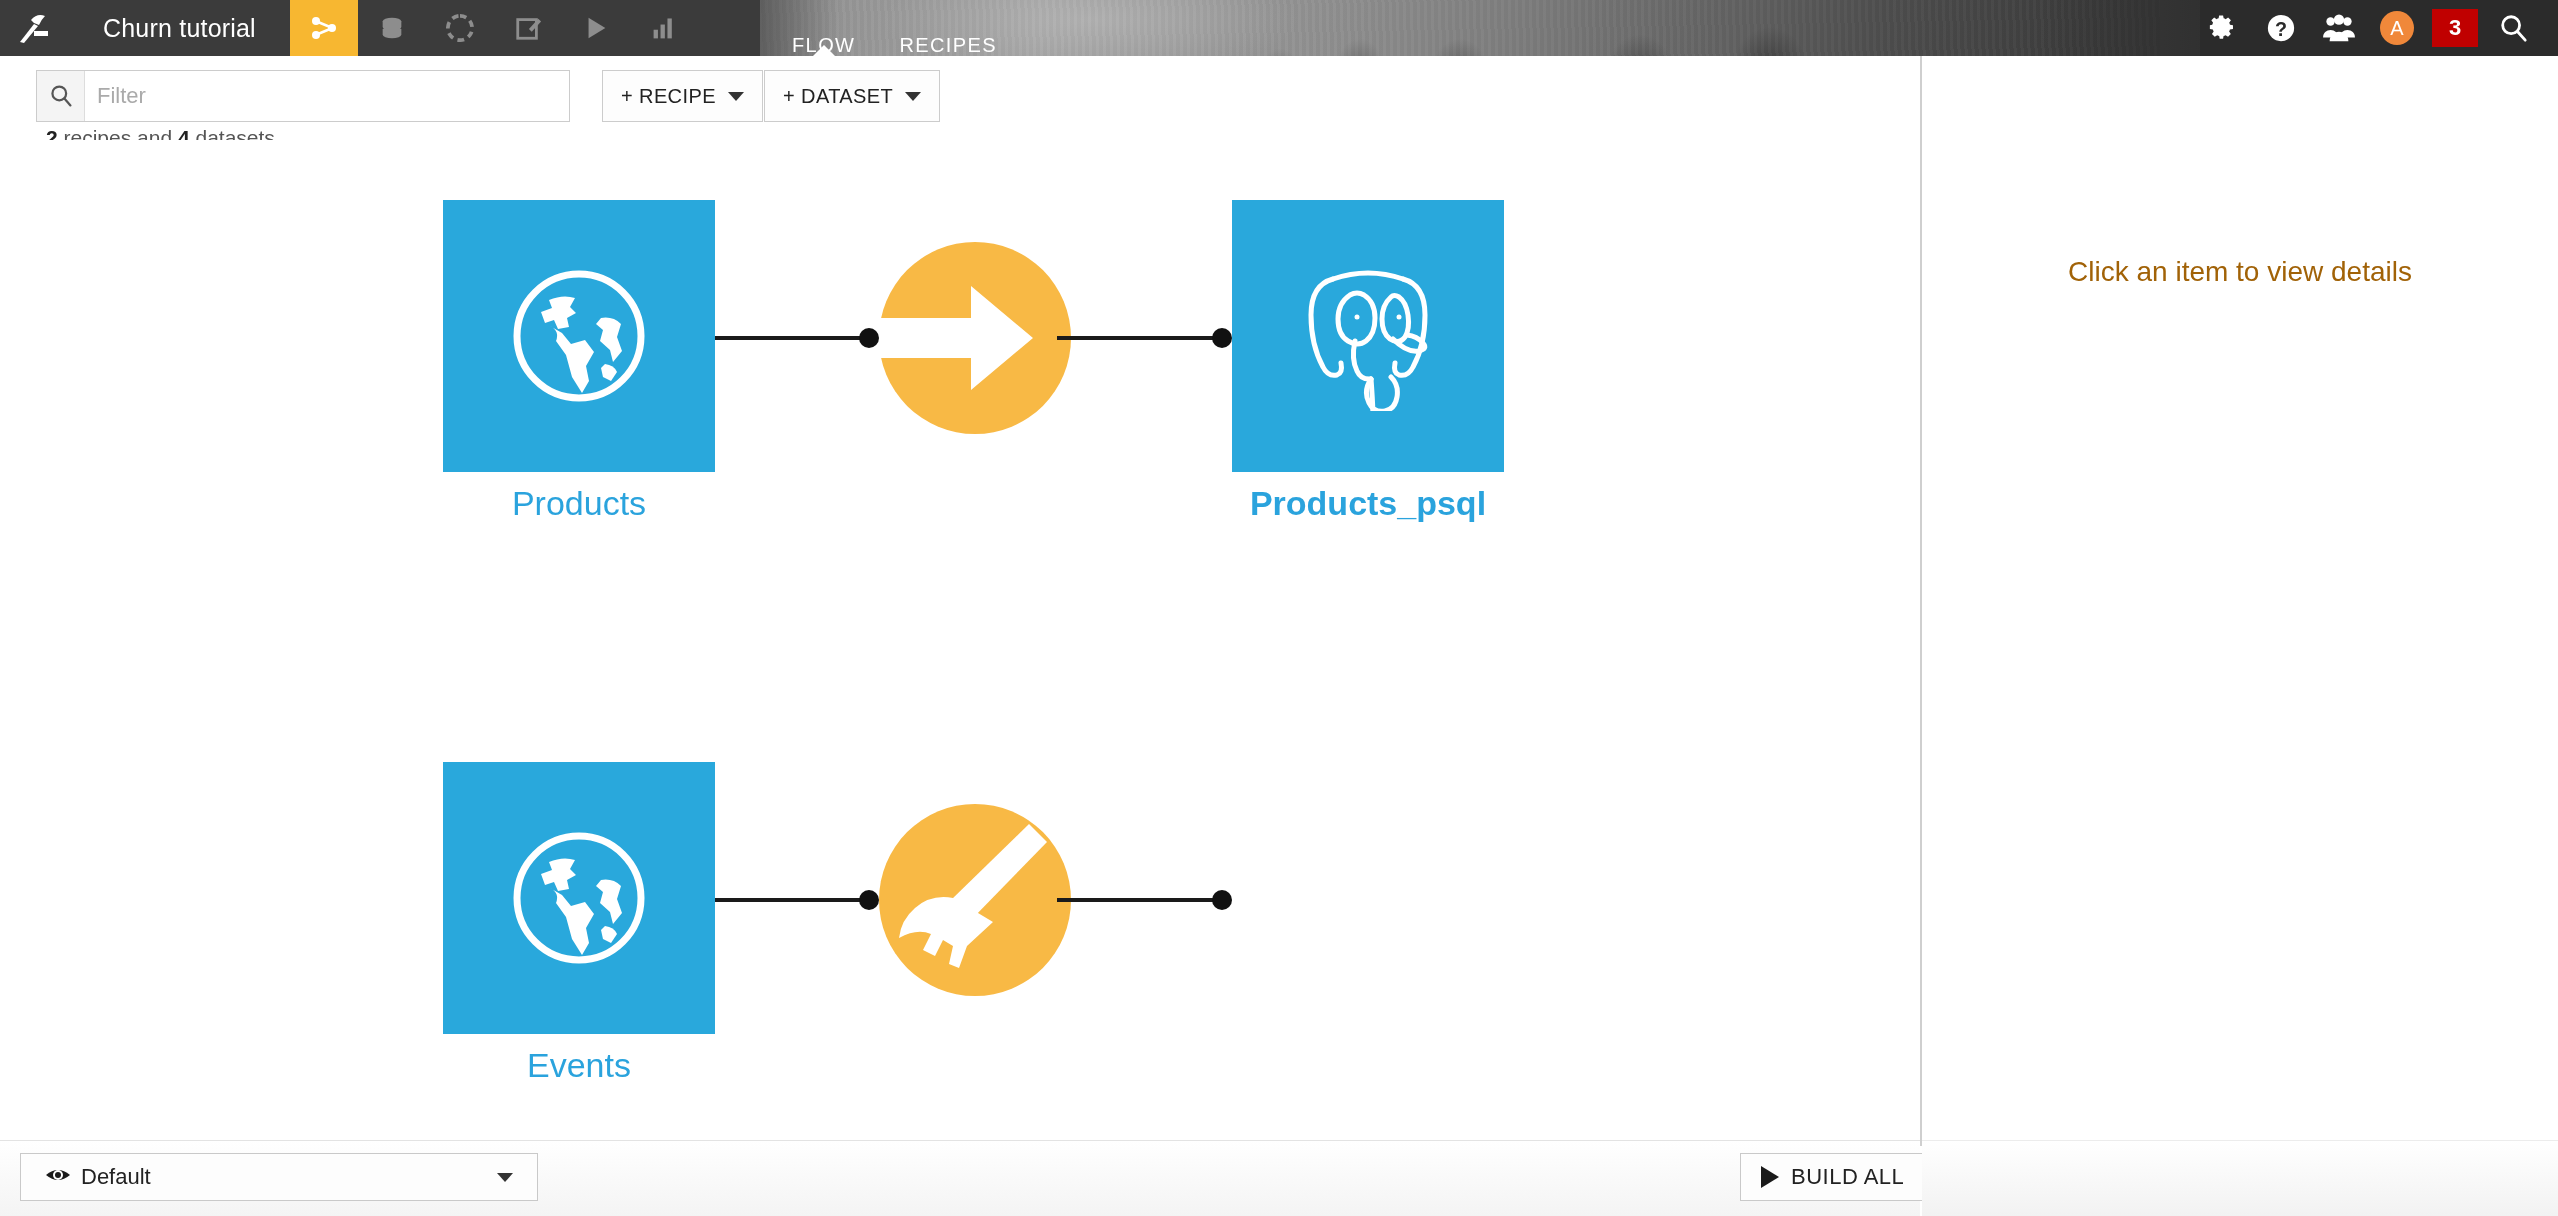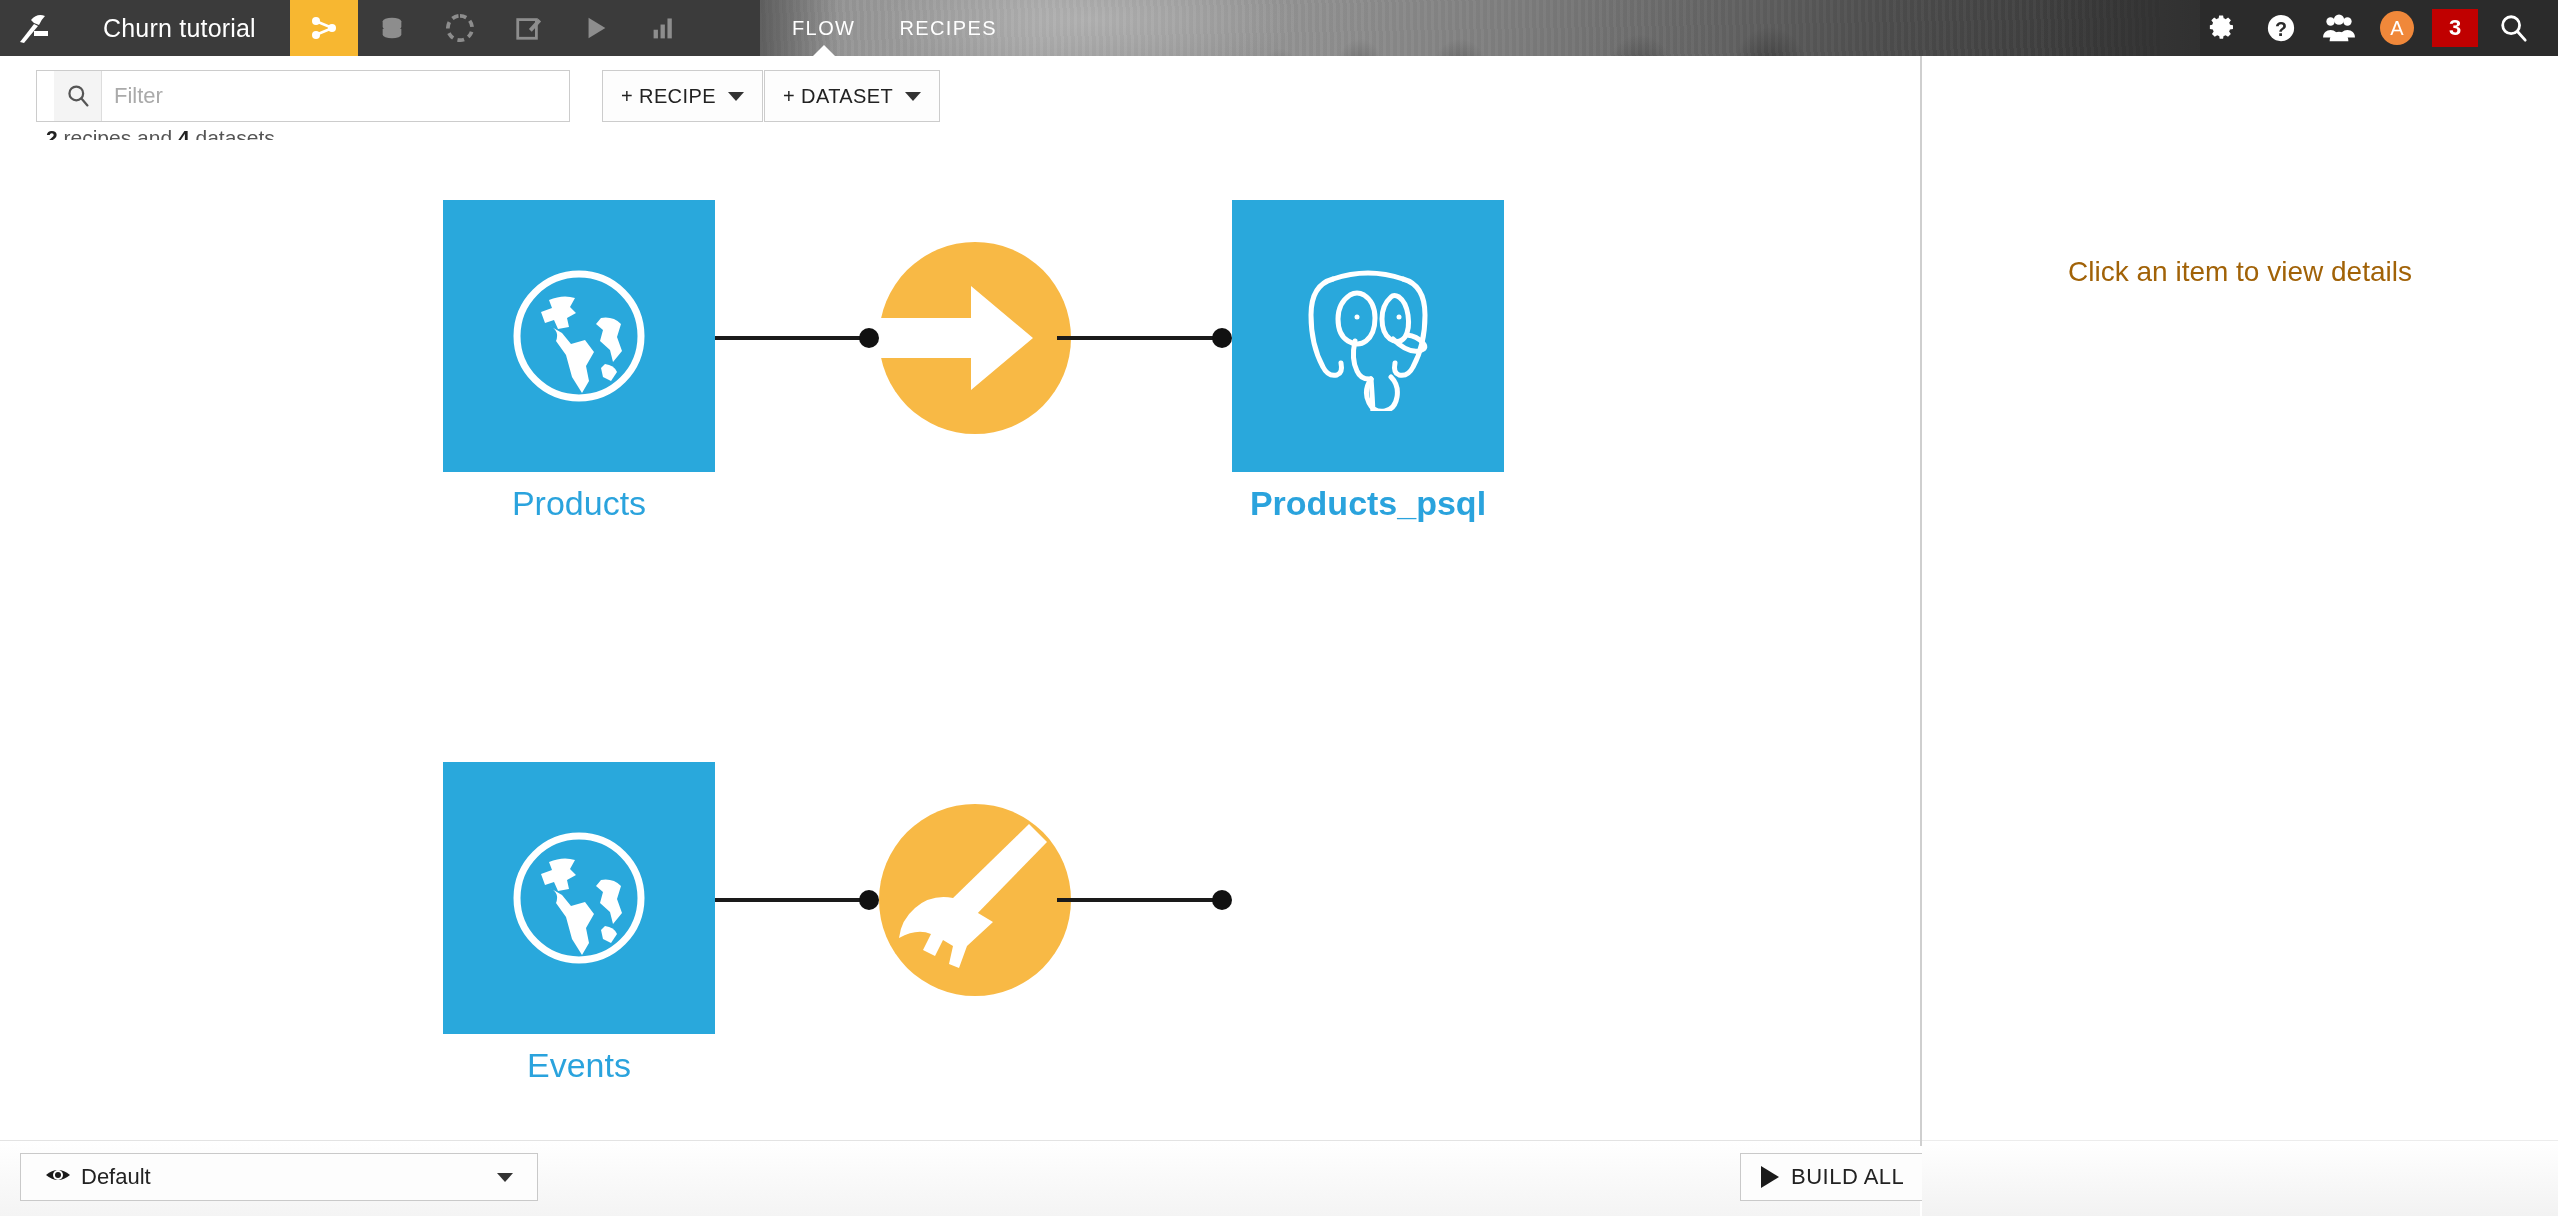--- a/index.html
+++ b/index.html
@@ -62,21 +62,21 @@
   }
   .tb-navicons { position: absolute; left: 290px; top: 0; height: 56px; display: flex; z-index: 3; }
   .tb-navicon {
     width: 68px; height: 56px; display: flex; align-items: center; justify-content: center;
   }
   .tb-navicon.active { background: #f7b731; }
   .tb-navicon svg { display: block; }
 
   .tb-tabs { position: absolute; left: 770px; top: 0; height: 56px; display: flex; z-index: 3; }
   .tb-tab {
-    position: relative; height: 56px; line-height: 56px; padding: 0 22px;
+    position: relative; height: 56px; line-height: 56px; padding: 17px 22px;
     color: #ffffff; font-size: 20px; letter-spacing: 1.4px; white-space: nowrap;
   }
   .tb-tab.active::after {
     content: ""; position: absolute; left: 50%; bottom: 0; transform: translateX(-50%);
     width: 0; height: 0; border-left: 11px solid transparent; border-right: 11px solid transparent;
     border-bottom: 11px solid #ffffff;
   }
 
   .tb-right { position: absolute; right: 16px; top: 0; height: 56px; display: flex; align-items: center; gap: 0; z-index: 4; }
   .tb-ritem { width: 58px; height: 56px; display: flex; align-items: center; justify-content: center; }
@@ -87,21 +87,21 @@
   .tb-badge {
     min-width: 46px; height: 38px; background: #c00000; color: #ffffff;
     font-size: 22px; font-weight: bold; display: flex; align-items: center; justify-content: center;
     padding: 0 10px;
   }
 
   
   #toolbar { position: absolute; left: 0; top: 56px; width: 1920px; height: 84px; background:#fff; }
   #filter-wrap {
     position: absolute; left: 36px; top: 14px; width: 534px; height: 52px;
-    border: 1px solid #ccc; background: #fff; display: flex; align-items: stretch; padding-left: 17px;
+    border: 1px solid #ccc; background: #fff; display: flex; align-items: stretch;
   }
   #filter-icon {
     width: 48px; background: #f4f4f4; border-right: 1px solid #ddd;
     display: flex; align-items: center; justify-content: center;
   }
   #filter-input {
     flex: 1; border: 0; outline: none; font-size: 22px; padding: 0 12px;
     font-family: "Liberation Sans", sans-serif; color: #444;
   }
   #filter-input::placeholder { color: #aaa; }

